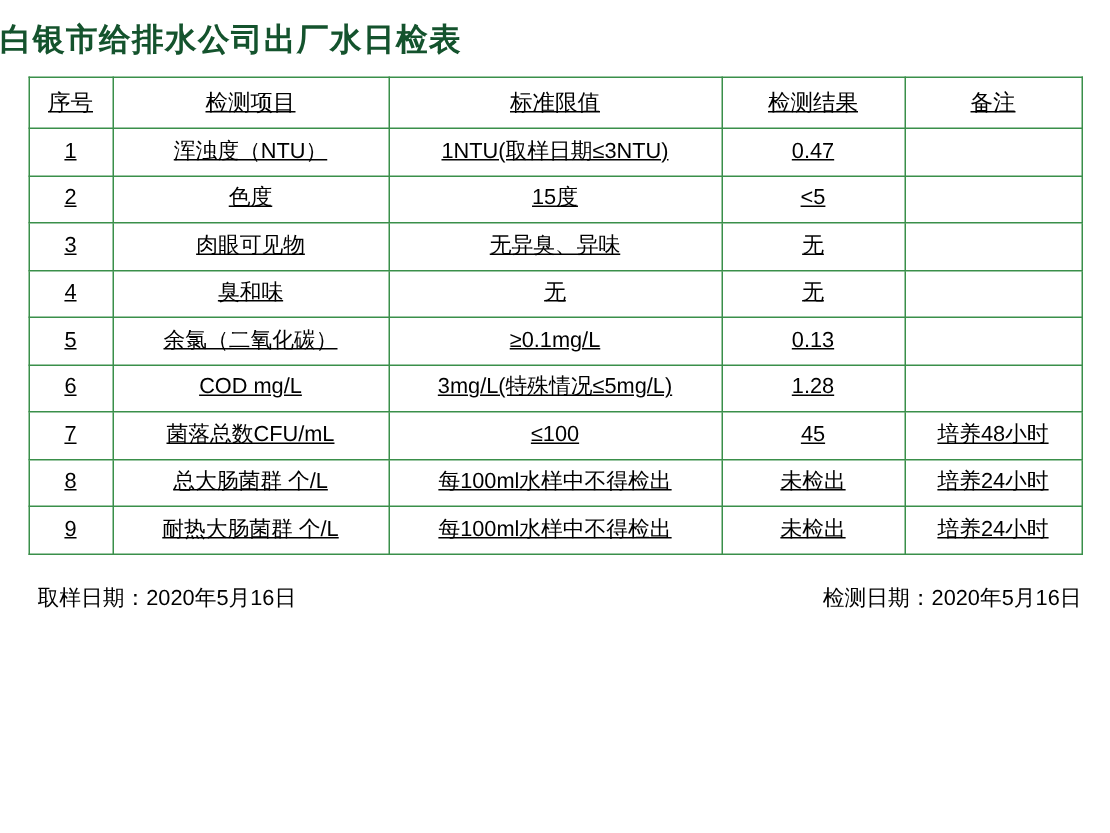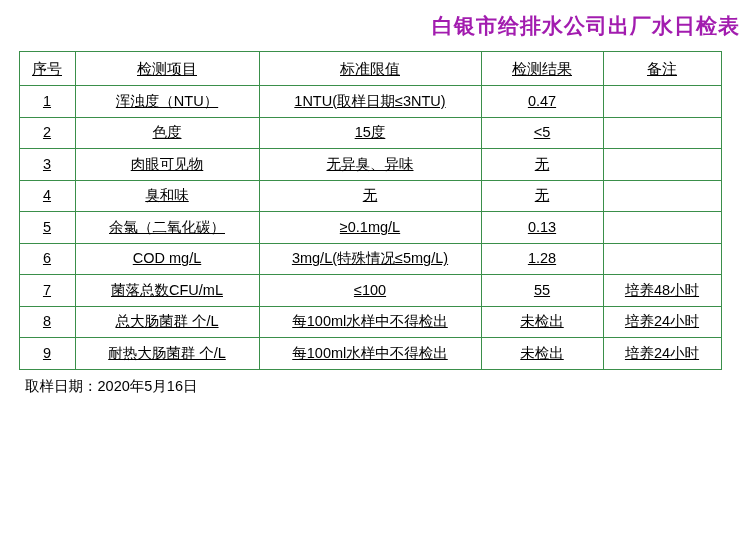--- a/index.html
+++ b/index.html
@@ -14,27 +14,27 @@
     color: #000000;
     overflow: hidden;
   }
   .page {
     position: relative;
     width: 740px;
     height: 555px;
     box-sizing: border-box;
   }
   .doc-title {
-    text-align: right;
+    text-align: left;
     font-size: 21px;
     font-weight: bold;
     letter-spacing: 1px;
     padding-top: 12px;
     padding-bottom: 11px;
-    color: #a21caf;
+    color: #14532d;
   }
   table.report {
     border-collapse: collapse;
     margin: 0 auto;
     width: 702px;
     table-layout: fixed;
     background: #fff;
     text-decoration: underline;
   }
   table.report th,
@@ -53,21 +53,21 @@
     height: 33px;
     font-size: 15px;
   }
   col.c-no     { width: 56px; }
   col.c-item   { width: 184px; }
   col.c-std    { width: 222px; }
   col.c-res    { width: 122px; }
   col.c-note   { width: 118px; }
 
   .footer-row {
-    margin: 0 auto;
+    margin: 12px auto;
     width: 702px;
     display: flex;
     justify-content: space-between;
     align-items: center;
     font-size: 14.5px;
     padding-top: 7px;
     box-sizing: border-box;
   }
   .footer-cell {
     white-space: nowrap;
@@ -140,21 +140,21 @@
         <td>6</td>
         <td>COD      mg/L</td>
         <td>3mg/L(特殊情况≤5mg/L)</td>
         <td>1.28</td>
         <td></td>
       </tr>
       <tr>
         <td>7</td>
         <td>菌落总数CFU/mL</td>
         <td>≤100</td>
-        <td>55</td>
+        <td>45</td>
         <td>培养48小时</td>
       </tr>
       <tr>
         <td>8</td>
         <td>总大肠菌群 个/L</td>
         <td>每100ml水样中不得检出</td>
         <td>未检出</td>
         <td>培养24小时</td>
       </tr>
       <tr>
@@ -162,15 +162,16 @@
         <td>耐热大肠菌群 个/L</td>
         <td>每100ml水样中不得检出</td>
         <td>未检出</td>
         <td>培养24小时</td>
       </tr>
     </tbody>
   </table>
 
   <div class="footer-row">
     <div class="footer-cell footer-left">取样日期：2020年5月16日</div>
+    <div class="footer-cell footer-mid">检测日期：2020年5月16日</div>
   </div>
 
 </div>
 
 </body></html>

